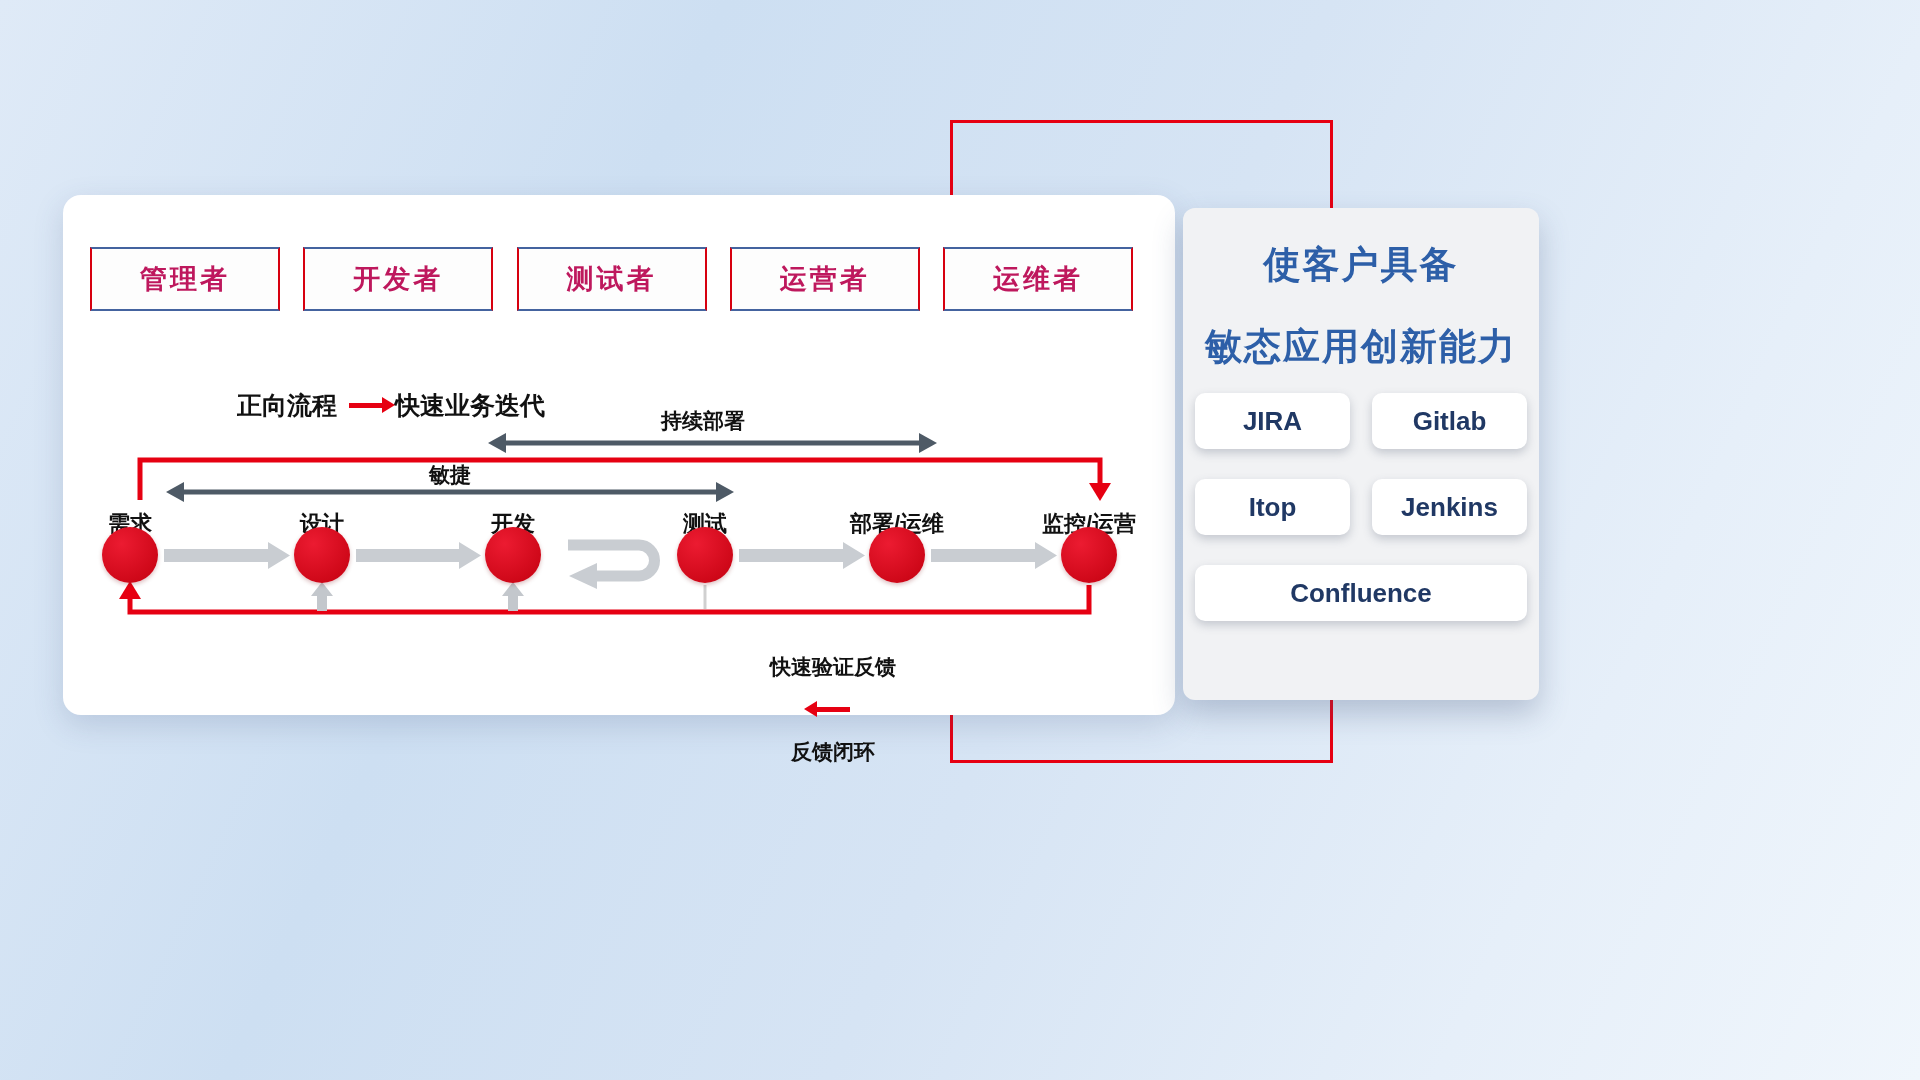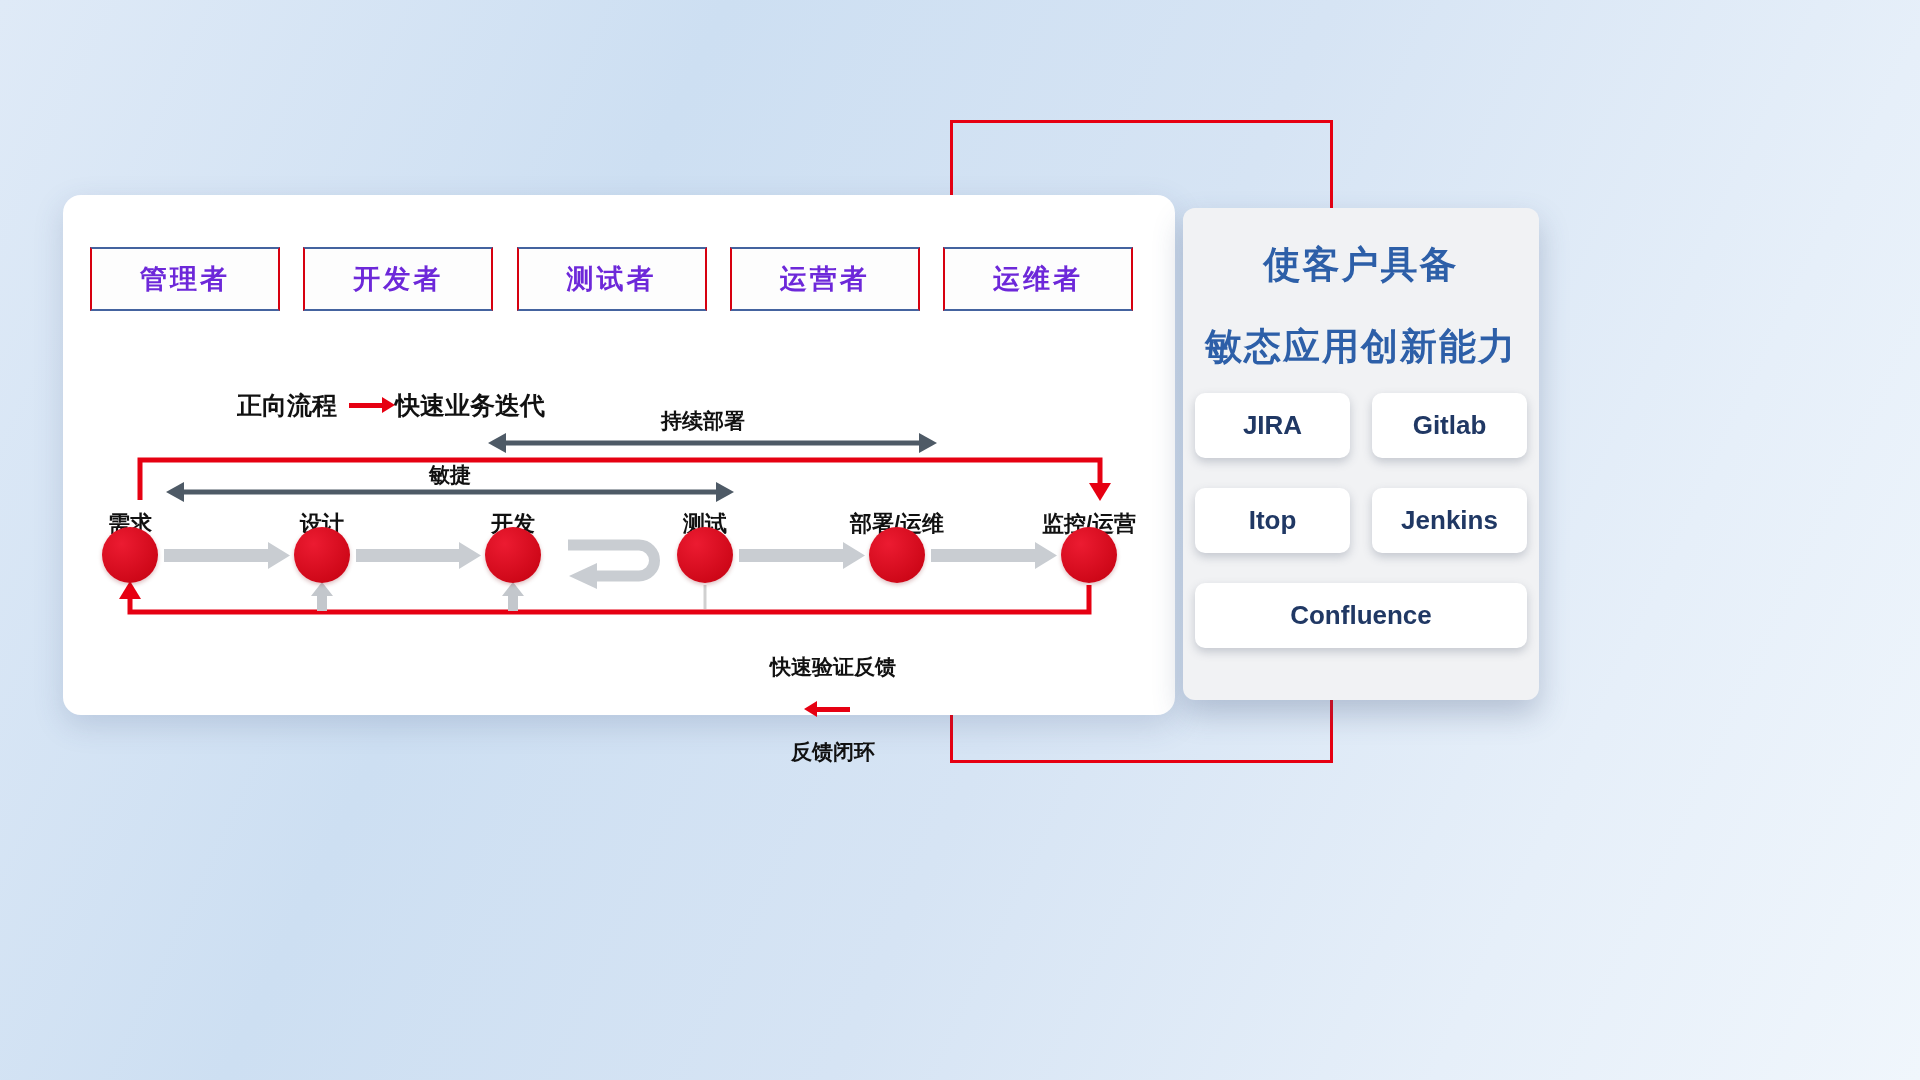--- a/index.html
+++ b/index.html
@@ -44,21 +44,21 @@
   .role-box {
     width: 190px; height: 64px;
     box-sizing: border-box;
     display: flex; align-items: center; justify-content: center;
     background: #fdfdfd;
     border: 2px solid;
     border-top-color: #44639f;
     border-bottom-color: #44639f;
     border-left-color: #d7000f;
     border-right-color: #d7000f;
-    color: #6d28d9;
+    color: #be185d;
     font-size: 27px;
     font-weight: 700;
     letter-spacing: 3px;
   }
   .subtitle {
     position: absolute;
     left: 0; top: 136px;
     width: 100%;
     text-align: center;
     font-size: 24px;
@@ -154,21 +154,21 @@
   .tools-grid {
     position: absolute;
     left: 12px; top: 185px;
     width: 332px;
     display: grid;
     grid-template-columns: 1fr 1fr;
     column-gap: 22px;
     row-gap: 30px;
   }
   .tool-chip {
-    height: 65px;
+    height: 56px;
     background: #ffffff;
     border-radius: 10px;
     box-shadow: 0 4px 10px rgba(80,90,110,.28);
     display: flex; align-items: center; justify-content: center;
     font-size: 26px; font-weight: 700;
     color: #203864;
   }
   .tool-chip.wide { grid-column: 1 / span 2; }
 </style>
 </head>

